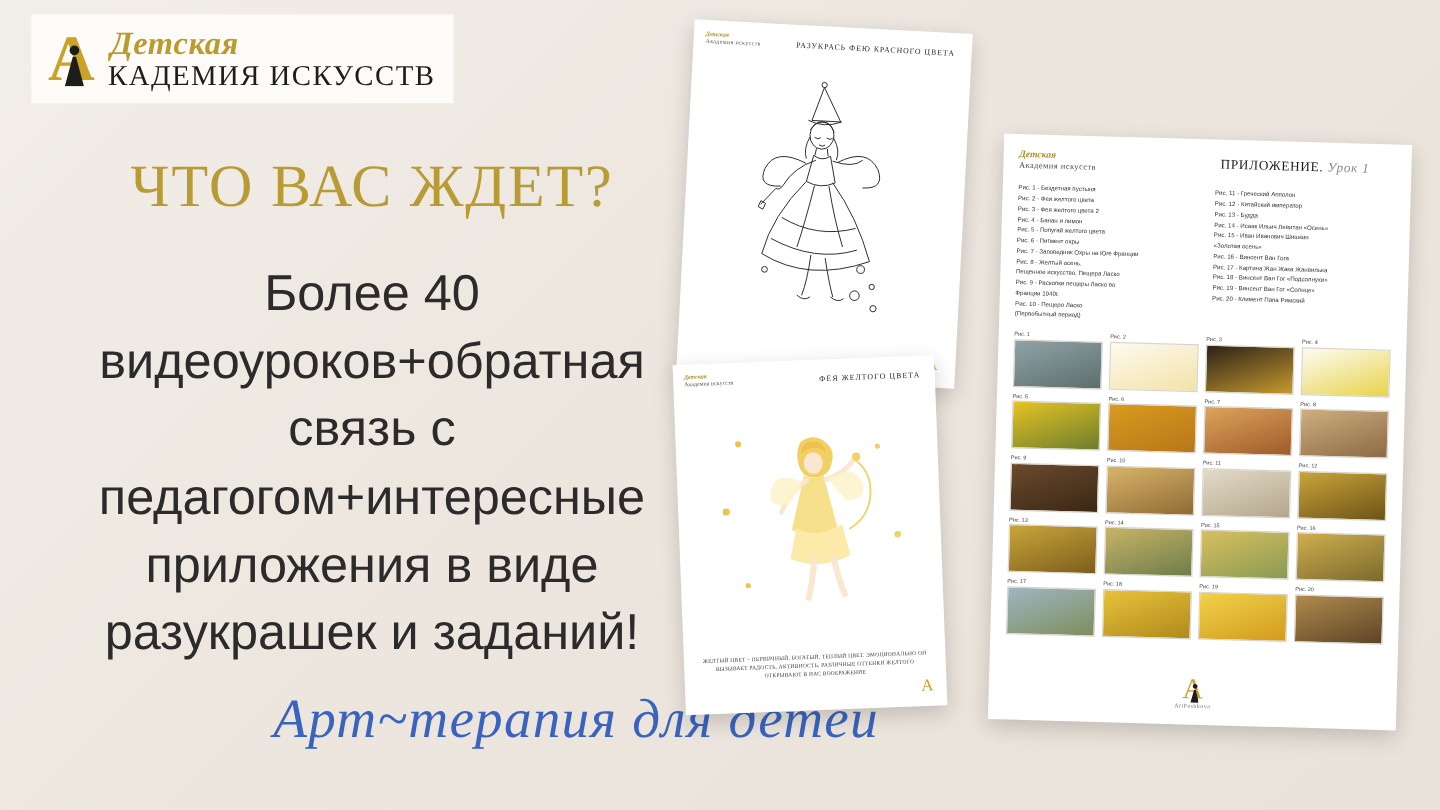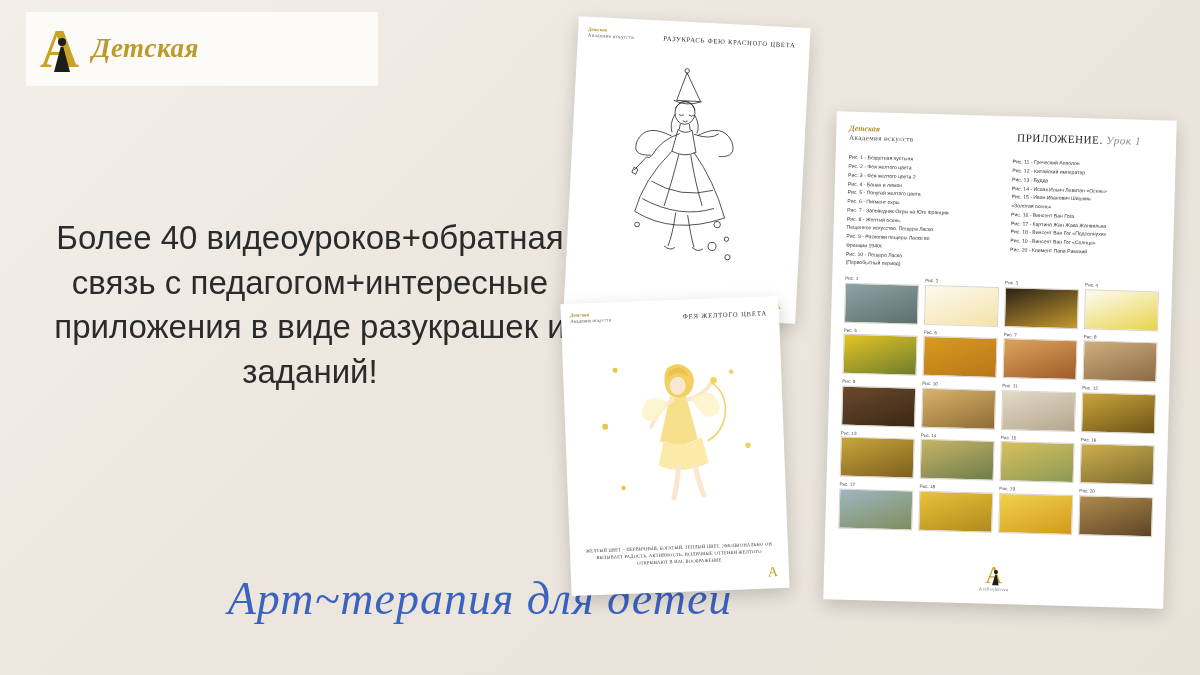--- a/index.html
+++ b/index.html
@@ -106,21 +106,21 @@
     color: #b89b35;
     text-align: center;
   }
   .body-text {
     position: absolute;
     left: 52px;
     top: 216px;
     width: 516px;
     text-align: center;
     font-family: "Liberation Sans", sans-serif;
-    font-size: 33px;
+    font-size: 42px;
     line-height: 1.35;
     color: #2b2b2b;
   }
   .tagline {
     position: absolute;
     left: 160px;
     top: 572px;
     width: 640px;
     text-align: center;
     font-family: "Liberation Serif", serif;
@@ -341,23 +341,25 @@
   <div class="logo-box">
     <div class="logo-mark">
       <span class="letter">А</span>
       <span class="figure">
         <span class="head"></span>
           <span class="body"></span>
       </span>
     </div>
     <div class="logo-text">
       <div class="logo-top">Детская</div>
+      <div class="logo-bottom">КАДЕМИЯ ИСКУССТВ</div>
     </div>
   </div>
 
+  <div class="headline">ЧТО ВАС ЖДЕТ?</div>
 
   <div class="body-text">Более 40 видеоуроков+обратная связь с педагогом+интересные приложения в виде разукрашек и заданий!</div>
 
   <div class="tagline">Арт~терапия для детей</div>
 
   <div class="card card-color">
     <div class="mini-logo">
       <b>Детская</b>
       <span>Академия искусств</span>
     </div>

